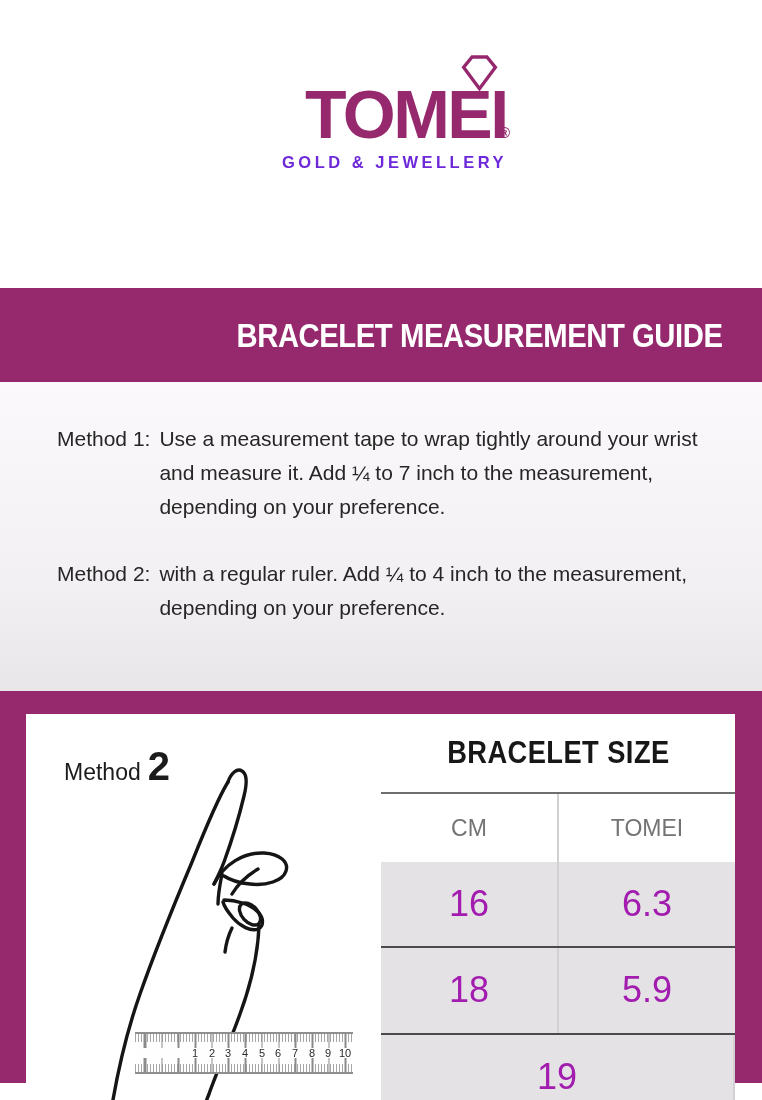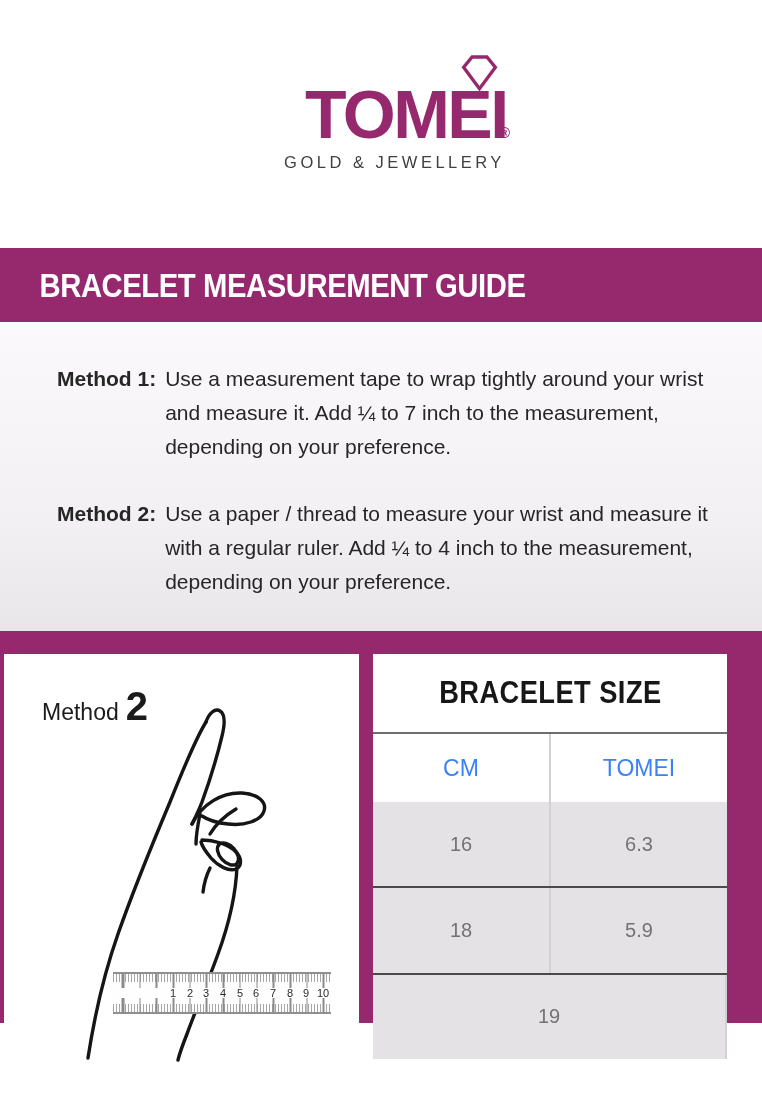--- a/index.html
+++ b/index.html
@@ -20,50 +20,50 @@
     font-size: 68px; font-weight: 700; line-height: 1;
     color: var(--purple); letter-spacing: -2.5px; white-space: nowrap;
   }
   .diamond { position: absolute; left: 156px; top: -27px; width: 37px; height: 39px; }
   .reg {
     position: absolute; left: 194px; top: 44px;
     font-size: 15px; font-weight: 700; color: var(--purple);
   }
   .tagline {
     position: absolute; left: 50%; transform: translateX(-50%); top: 153px;
-    font-size: 16.5px; font-weight: 400; letter-spacing: 3.5px;
-    color: #404040; white-space: nowrap;
+    font-size: 16.5px; font-weight: 700; letter-spacing: 3.5px;
+    color: #6d28d9; white-space: nowrap;
   }
 
   
   .banner {
-    height: 74px; background: var(--purple);
-    display: flex; align-items: center; justify-content: flex-start;
+    height: 94px; background: var(--purple);
+    display: flex; align-items: center; justify-content: flex-end; margin-top: 40px;
   }
   .banner-title {
     color: #ffffff; font-size: 34px; font-weight: 700;
     letter-spacing: -0.5px; white-space: nowrap;
     transform: scaleX(0.86); transform-origin: center;
   }
 
   
   .methods {
     height: 309px;
     background: linear-gradient(180deg, #fbf9fb 0%, #f3f0f3 65%, #e9e6e9 100%);
     padding: 40px 30px 0 57px;
   }
   .method { display: flex; font-size: 21px; line-height: 34px; color: #262626; margin-bottom: 33px; }
-  .method-label { font-weight: 700; margin-right: 9px; white-space: nowrap; }
+  .method-label { font-weight: 400; margin-right: 9px; white-space: nowrap; }
   .method-lines div { white-space: nowrap; }
 
   
   .bottom {
     height: 392px; background: var(--purple);
-    padding: 23px 20px 0 4px;
-    display: flex; gap: 14px; align-items: flex-start;
+    padding: 23px 20px 0 26px;
+    display: flex; align-items: flex-start;
   }
   .panel { background: #ffffff; }
   .panel-left { width: 355px; height: 408px; position: relative; overflow: hidden; }
   .panel-right { width: 354px; height: 405px; display: flex; flex-direction: column; }
 
   
   .m2-caption {
     position: absolute; left: 38px; top: 30px; z-index: 3;
     display: flex; align-items: baseline; gap: 7px; color: #1b1b1b;
   }
@@ -107,23 +107,23 @@
   
   .t-title {
     height: 80px; display: flex; align-items: center; justify-content: center;
     font-size: 31px; font-weight: 700; color: #171717; white-space: nowrap;
     border-bottom: 2px solid #6e6e6e;
   }
   .t-title span { transform: scaleX(0.88); transform-origin: center; display: inline-block; letter-spacing: 0.5px; }
   .t-head { height: 68px; display: flex; background: #ffffff; }
   .cell { flex: 1; display: flex; align-items: center; justify-content: center; }
   .cell-left { border-right: 2px solid #d2d0d2; }
-  .t-head .cell { font-size: 23px; color: #3b82f6; }
+  .t-head .cell { font-size: 23px; color: #737373; }
   .t-body { flex: 1; display: flex; flex-direction: column; }
-  .t-row { flex: 1; display: flex; background: #e4e2e4; font-size: 20px; color: #737373; }
+  .t-row { flex: 1; display: flex; background: #e4e2e4; font-size: 36px; color: #a21caf; }
   .t-row + .t-row { border-top: 2px solid #4a4a4a; }
 </style>
 </head>
 <body>
 
 <div class="header">
   <div class="logo">
     <svg class="diamond" viewBox="0 0 100 100" fill="none" stroke="#96296D" stroke-width="9" stroke-linejoin="miter">
       <path d="M 30 8 L 70 8 L 93 36 L 50 94 L 7 36 Z"></path>
     </svg>
@@ -142,21 +142,20 @@
     <span class="method-label">Method 1:</span>
     <span class="method-lines">
       <div>Use a measurement tape to wrap tightly around your wrist</div>
       <div>and measure it. Add ¼ to 7 inch to the measurement,</div>
       <div>depending on your preference.</div>
     </span>
   </div>
   <div class="method">
     <span class="method-label">Method 2:</span>
     <span class="method-lines">
-      <div>Use a paper / thread to measure your wrist and measure it</div>
       <div>with a regular ruler. Add ¼ to 4 inch to the measurement,</div>
       <div>depending on your preference.</div>
     </span>
   </div>
 </div>
 
 <div class="bottom">
 
   <div class="panel panel-left">
     <div class="m2-caption">

